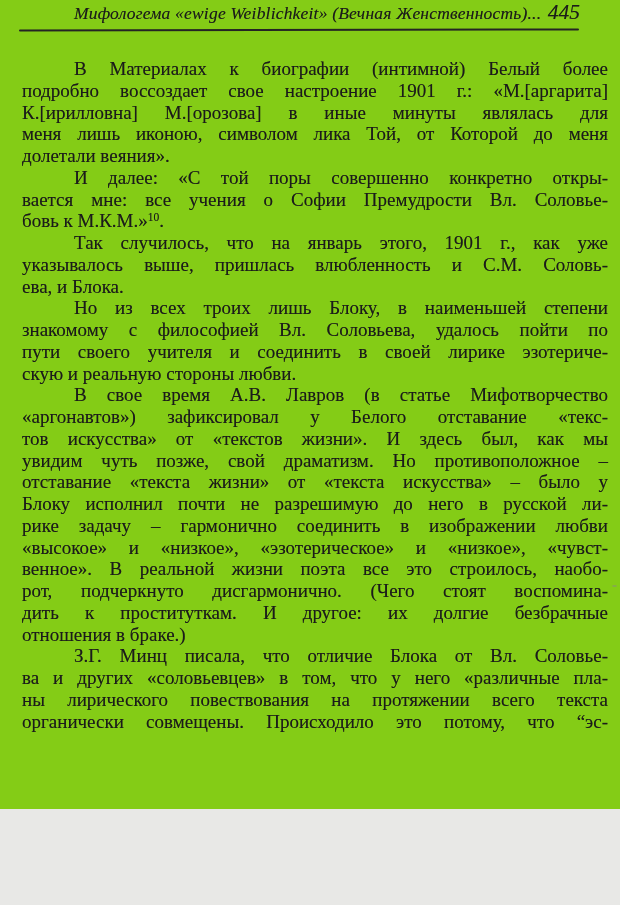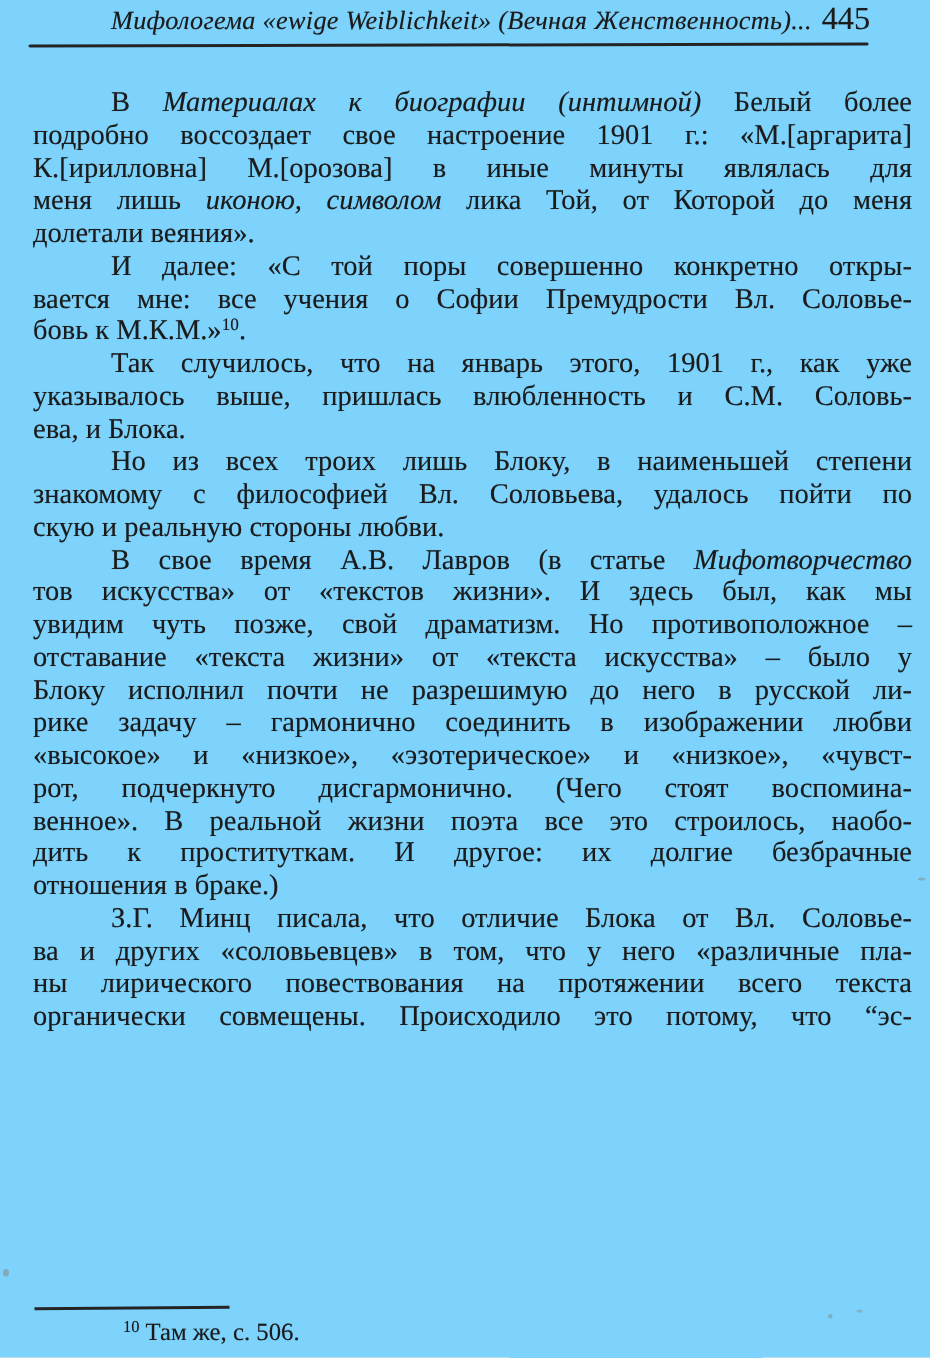--- a/index.html
+++ b/index.html
@@ -1,38 +1,39 @@
 <!DOCTYPE html>
 <html lang="ru"><head>
 <meta charset="utf-8">
 <style>
   html, body { margin: 0; padding: 0; background: #e8e8e6; }
   .page {
     position: relative;
     width: 620px;
-    height: 905px;
-    background: #7dd3fc;
+    height: 809px;
+    background: #84cc16;
     color: #1b1b1b;
     font-family: "Liberation Serif", "DejaVu Serif", serif;
     overflow: hidden;
     text-shadow: 0 0 0.5px rgba(20,20,20,0.45);
   }
   .running-title {
     position: absolute;
     left: 74px;
     top: 3px;
     font-style: italic;
     font-size: 17.5px;
     white-space: nowrap;
     letter-spacing: 0.2px;
   }
   .page-number {
     position: absolute;
     right: 40px;
     top: 0px;
+    font-style: italic;
     font-size: 21.5px;
   }
   .header-rule {
     position: absolute;
     left: 19px;
     top: 29px;
     width: 560px;
     height: 2.4px;
     background: #242424;
     transform: rotate(-0.12deg);
@@ -45,21 +46,21 @@
     width: 586px;
     font-size: 19px;
     line-height: 21.75px;
   }
   .line {
     text-align: justify;
     text-align-last: justify;
   }
   .line.end { text-align-last: left; }
   .line.indent { text-indent: 52px; }
-  .it { font-style: italic; }
+  .it { }
   .sup {
     font-size: 11.5px;
     vertical-align: 6px;
     line-height: 0;
   }
   .footnote-rule {
     position: absolute;
     left: 23px;
     top: 871px;
     width: 130px;
@@ -104,30 +105,32 @@
       <div class="line"><span>меня лишь </span><span class="it">иконою, символом</span><span> лика Той, от Которой до меня</span></div>
       <div class="line end"><span>долетали веяния».</span></div>
       <div class="line indent"><span>И далее: «С той поры совершенно конкретно откры-</span></div>
       <div class="line"><span>вается мне: все учения о Софии Премудрости Вл. Соловье-</span></div>
       <div class="line end"><span>бовь к М.К.М.»</span><span class="sup">10</span><span>.</span></div>
       <div class="line indent"><span>Так случилось, что на январь этого, 1901 г., как уже</span></div>
       <div class="line"><span>указывалось выше, пришлась влюбленность и С.М. Соловь-</span></div>
       <div class="line end"><span>ева, и Блока.</span></div>
       <div class="line indent"><span>Но из всех троих лишь Блоку, в наименьшей степени</span></div>
       <div class="line"><span>знакомому с философией Вл. Соловьева, удалось пойти по</span></div>
+      <div class="line"><span>пути своего учителя и соединить в своей лирике эзотериче-</span></div>
       <div class="line end"><span>скую и реальную стороны любви.</span></div>
       <div class="line indent"><span>В свое время А.В. Лавров (в статье </span><span class="it">Мифотворчество</span></div>
+      <div class="line"><span class="it">«аргонавтов»</span><span>) зафиксировал у Белого </span><span class="it">отставание</span><span> «текс-</span></div>
       <div class="line"><span>тов искусства» от «текстов жизни». И здесь был, как мы</span></div>
       <div class="line"><span>увидим чуть позже, свой драматизм. Но противоположное –</span></div>
       <div class="line"><span>отставание «текста жизни» от «текста искусства» – было у</span></div>
       <div class="line"><span>Блоку исполнил почти не разрешимую до него в русской ли-</span></div>
       <div class="line"><span>рике задачу – гармонично соединить в изображении любви</span></div>
       <div class="line"><span>«высокое» и «низкое», «эзотерическое» и «низкое», «чувст-</span></div>
+      <div class="line"><span>венное». В реальной жизни поэта все это строилось, наобо-</span></div>
       <div class="line"><span>рот, подчеркнуто дисгармонично. (Чего стоят воспомина-</span></div>
-      <div class="line"><span>венное». В реальной жизни поэта все это строилось, наобо-</span></div>
       <div class="line"><span>дить к проституткам. И другое: их долгие безбрачные</span></div>
       <div class="line end"><span>отношения в браке.)</span></div>
       <div class="line indent"><span>З.Г. Минц писала, что отличие Блока от Вл. Соловье-</span></div>
       <div class="line"><span>ва и других «соловьевцев» в том, что у него «различные пла-</span></div>
       <div class="line"><span>ны лирического повествования на протяжении всего текста</span></div>
       <div class="line"><span>органически совмещены. Происходило это потому, что “эс-</span></div>
     </div>
 
   <div class="footnote-rule"></div>
 

